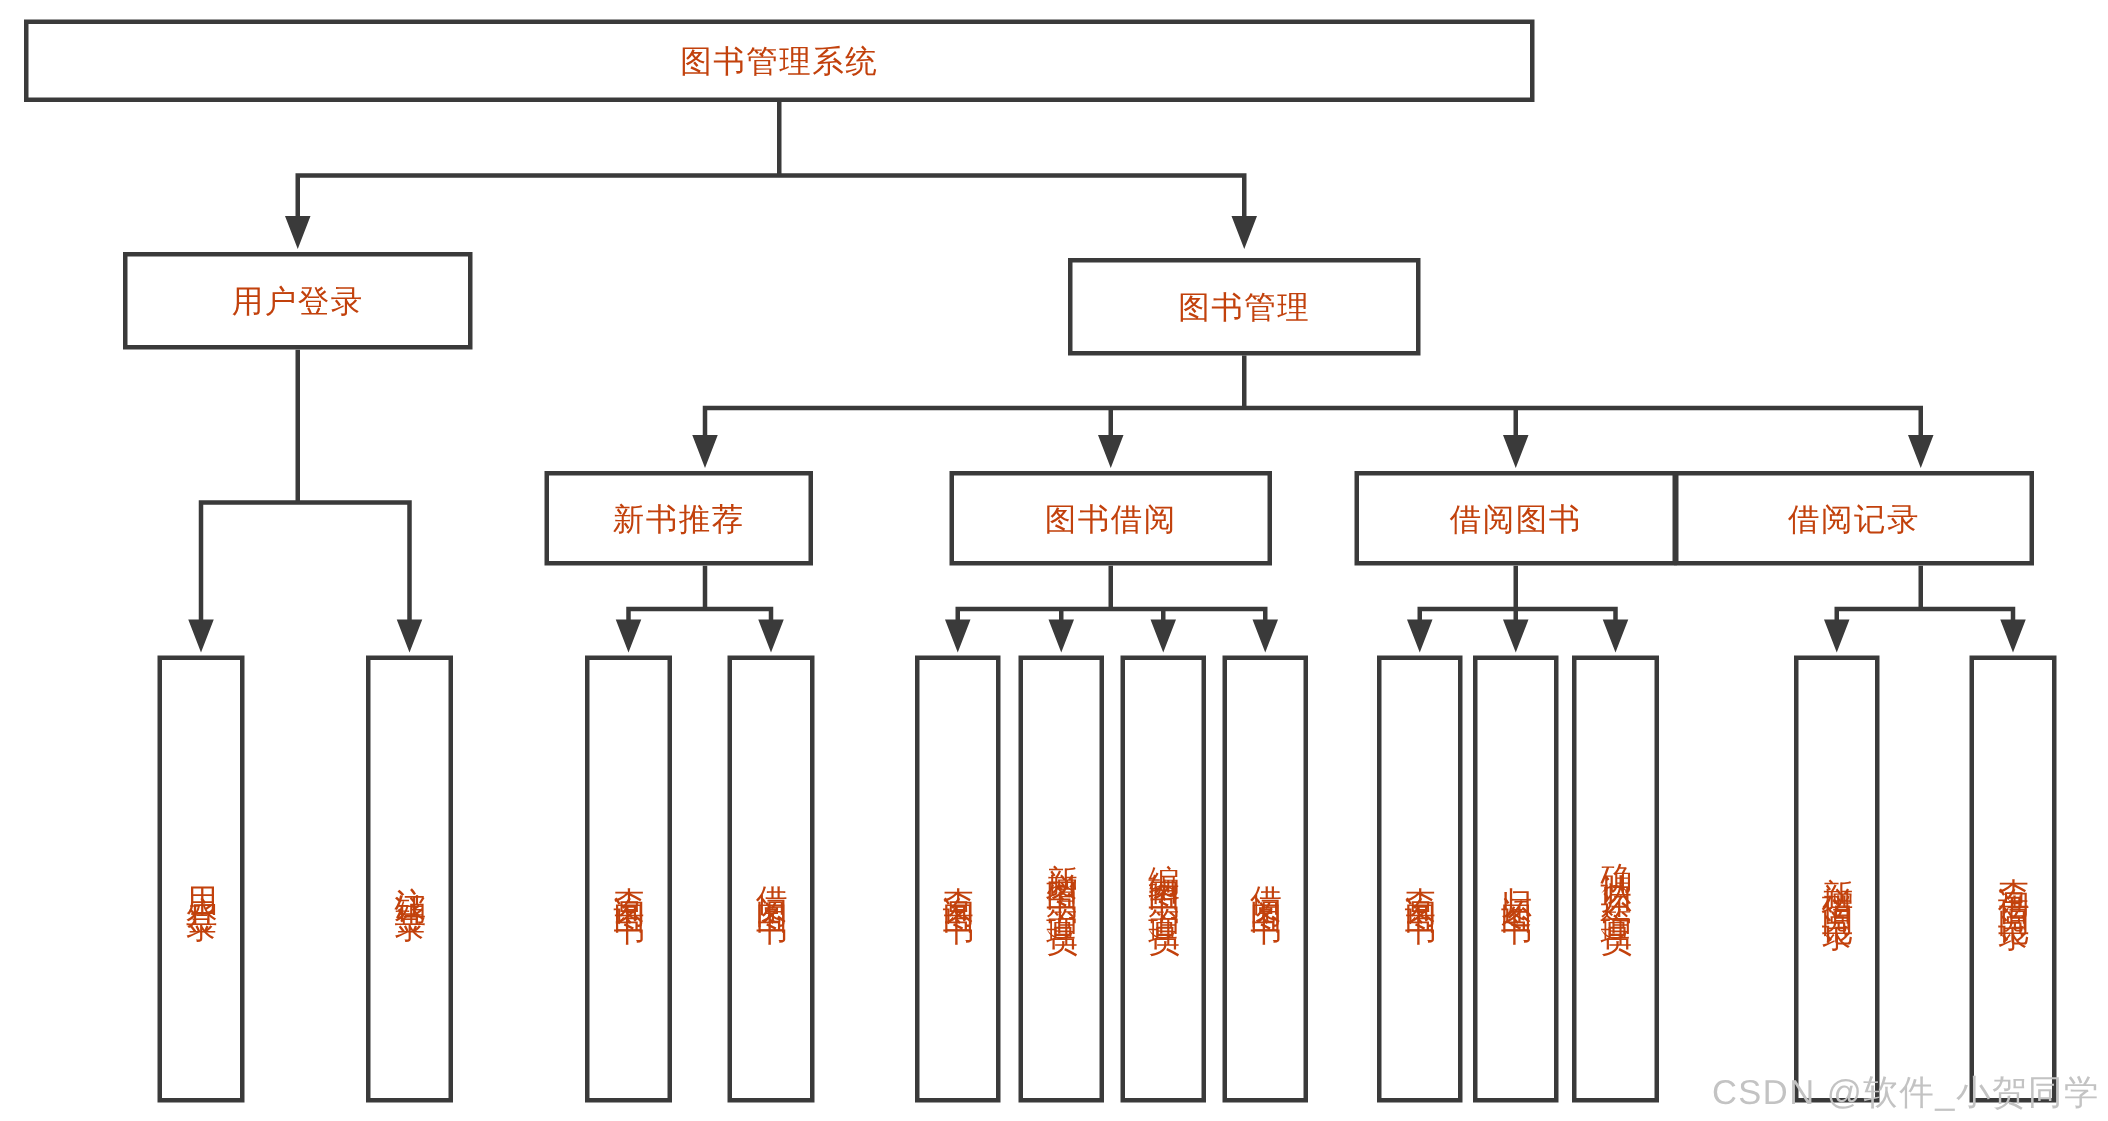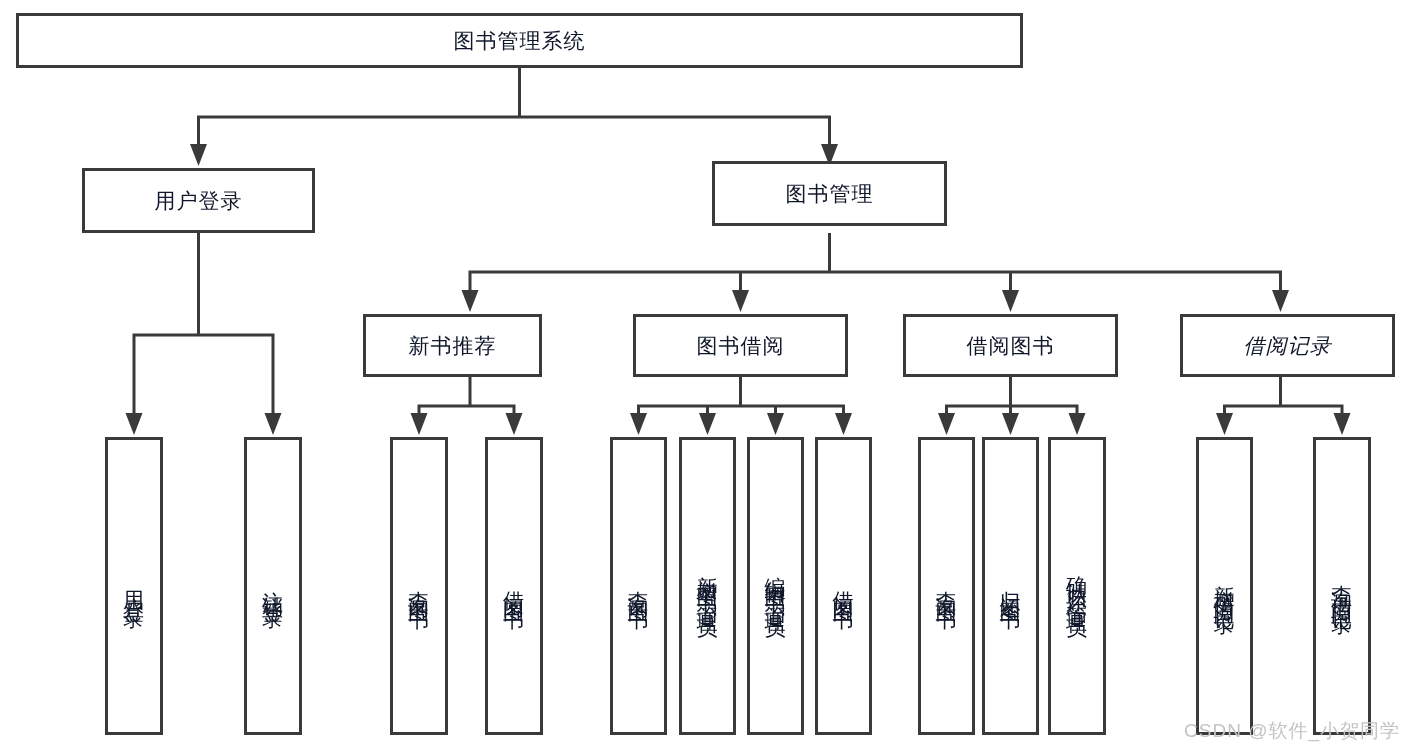--- a/index.html
+++ b/index.html
@@ -3,32 +3,32 @@
 <meta charset="utf-8">
 <style>
   html,body { margin:0; padding:0; background:#ffffff; }
   .canvas {
     position:relative; width:1405px; height:747px; background:#ffffff;
     font-family:"Liberation Sans", sans-serif; overflow:hidden;
   }
   svg.connectors { position:absolute; left:0; top:0; width:1405px; height:747px; }
   .node {
     position:absolute; box-sizing:border-box; background:#ffffff;
-    border:3px solid #3a3a3a; color:#0f172a;
+    border:3px solid #3a3a3a; color:#c2410c;
     display:flex; align-items:center; justify-content:center;
     font-size:21px; letter-spacing:1px; text-align:center;
   }
   .leaf { font-size:21px; }
   .vtext {
     writing-mode:vertical-rl; text-orientation:mixed;
     letter-spacing:6px; line-height:1;
   }
   .watermark {
     position:absolute; right:5px; bottom:3px;
-    font-size:19px; color:#c3c3c3; letter-spacing:1px; white-space:nowrap;
+    font-size:23px; color:#c3c3c3; letter-spacing:1px; white-space:nowrap;
   }
 </style>
 </head>
 <body>
 
 <div class="canvas">
 
   <svg class="connectors" viewBox="0 0 1405 747" xmlns="http://www.w3.org/2000/svg">
     <path d="M519.5 68 V117
              M198.5 146 V117 H829.5 V146
@@ -60,34 +60,34 @@
              M1333.5 413 L1350.5 413 L1342 435 Z" fill="#3a3a3a" stroke="none"></path>
   </svg>
 
   <div class="node" style="left:16px; top:13px; width:1007px; height:55px;">
     <span>图书管理系统</span>
   </div>
 
   <div class="node" style="left:82px; top:168px; width:233px; height:65px;">
     <span>用户登录</span>
   </div>
-  <div class="node" style="left:712px; top:161px; width:235px; height:65px;">
+  <div class="node" style="left:712px; top:172px; width:235px; height:65px;">
     <span>图书管理</span>
   </div>
 
   <div class="node" style="left:363px; top:314px; width:179px; height:63px;">
     <span>新书推荐</span>
   </div>
   <div class="node" style="left:633px; top:314px; width:215px; height:63px;">
     <span>图书借阅</span>
   </div>
   <div class="node" style="left:903px; top:314px; width:215px; height:63px;">
     <span>借阅图书</span>
   </div>
-  <div class="node" style="left:1180px; top:314px; width:215px; height:63px;font-style:italic;">
+  <div class="node" style="left:1116px; top:314px; width:240px; height:63px;">
     <span>借阅记录</span>
   </div>
 
   <div class="node leaf" style="left:105px; top:437px; width:58px; height:298px;">
     <span class="vtext">用户登录</span>
   </div>
   <div class="node leaf" style="left:244px; top:437px; width:58px; height:298px;">
     <span class="vtext">注销登录</span>
   </div>
 

